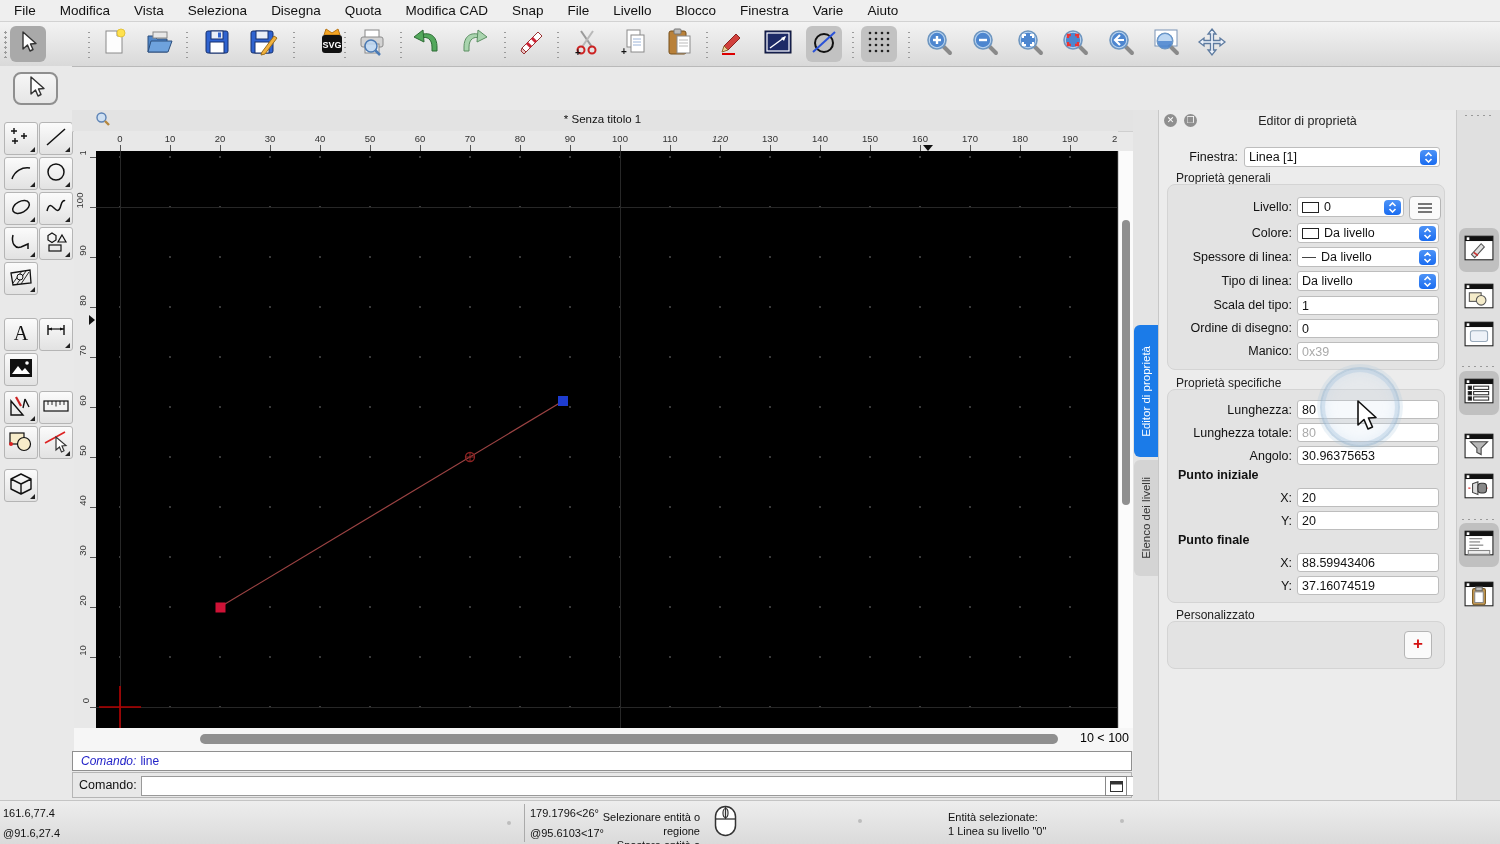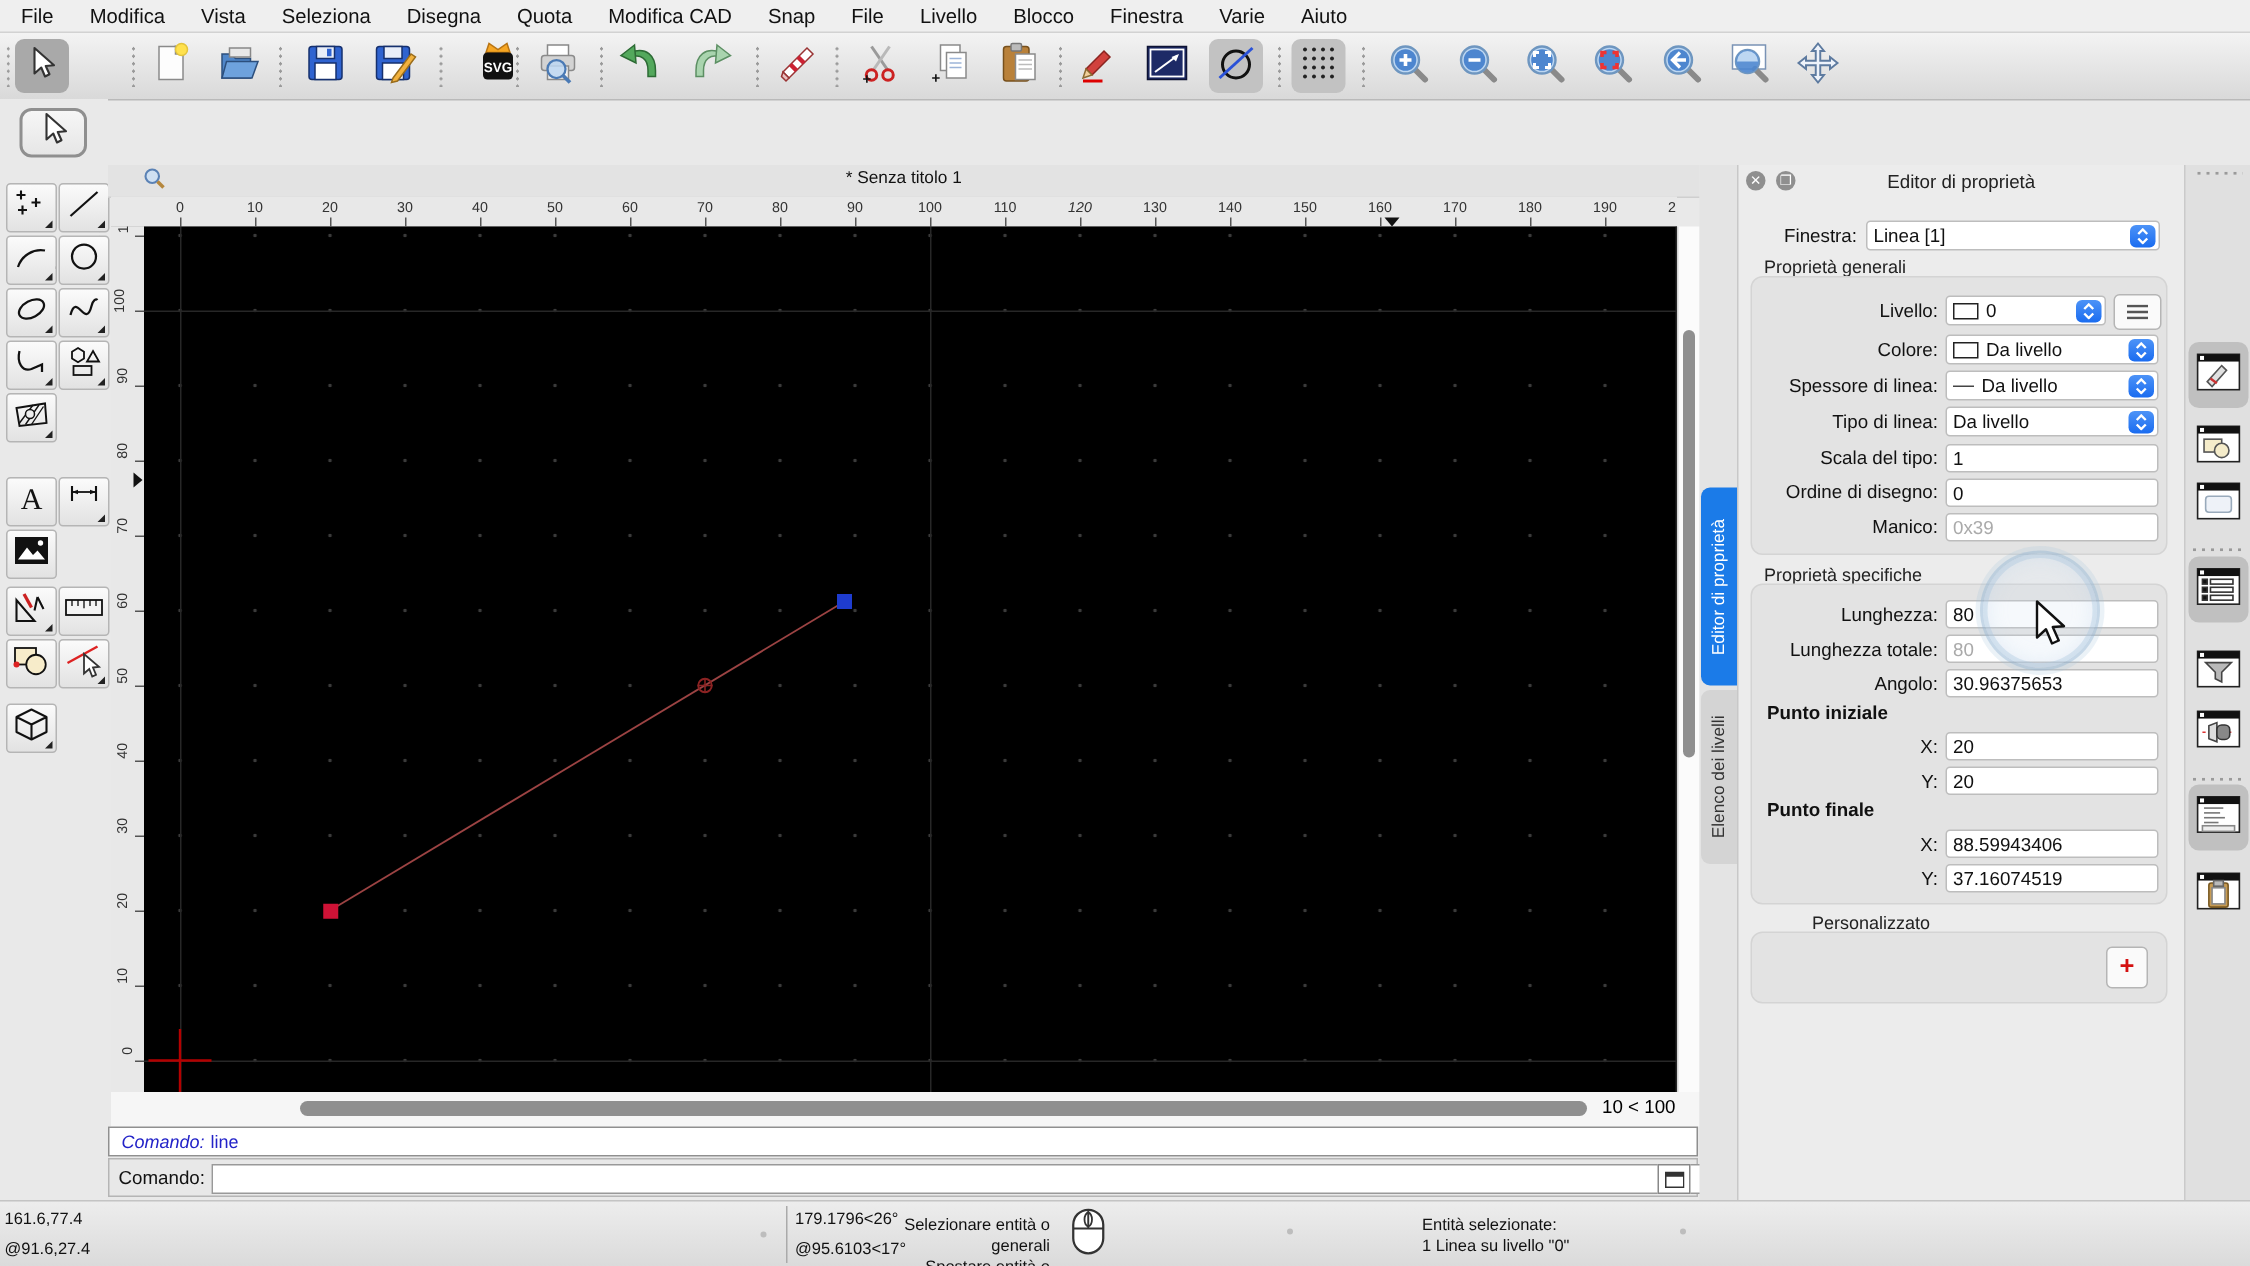--- a/index.html
+++ b/index.html
@@ -50,21 +50,21 @@
                border-bottom:5px solid transparent;border-left:6px solid #111;}
   #canvas{position:absolute;left:96px;top:151px;width:1022px;height:577px;background:#000;
           background-image:radial-gradient(circle,#3a3a3a 1px,transparent 1.4px);
           background-size:50px 50px;background-position:-1px -19px;overflow:hidden;}
   .gridline-v{position:absolute;top:0;width:1px;height:100%;background:#272727;}
   .gridline-h{position:absolute;left:0;height:1px;width:100%;background:#272727;}
   #vscroll{position:absolute;left:1118px;top:151px;width:15px;height:577px;background:#fbfbfb;border-left:1px solid #d5d5d5;box-sizing:border-box;}
   #vthumb{position:absolute;left:3px;top:69px;width:8px;height:285px;background:#8f8f8f;border-radius:4px;}
   #hscroll{position:absolute;left:74px;top:728px;width:1059px;height:23px;background:#f6f6f6;}
   #hthumb{position:absolute;left:126px;top:6px;width:858px;height:10px;background:#8f8f8f;border-radius:5px;}
-  #scroll-info{position:absolute;right:16px;top:3px;font-size:12.5px;color:#000;}
+  #scroll-info{position:absolute;right:4px;top:3px;font-size:12.5px;color:#000;}
   
   #cmd-history{position:absolute;left:72px;top:751px;width:1060px;height:20px;background:#fff;
                border:1px solid #8f8f8f;box-sizing:border-box;font-size:12px;color:#2323c8;
                display:flex;align-items:center;padding-left:8px;}
   #cmd-history .lbl{font-style:italic;margin-right:4px;}
   #cmd-row{position:absolute;left:72px;top:772px;width:1060px;height:26px;background:#e8e8e8;
            border:1px solid #b5b5b5;box-sizing:border-box;}
   #cmd-row .lbl{position:absolute;left:6px;top:5px;font-size:12.5px;color:#111;}
   #cmd-input{position:absolute;left:68px;top:3px;width:1003px;height:18px;background:#fff;
              border:1px solid #999;font-size:12px;padding:0 4px;}
@@ -613,21 +613,21 @@
   </div>
 
   <div id="statusbar">
     <div style="position:absolute;left:3px;top:6px;">161.6,77.4</div>
     <div style="position:absolute;left:3px;top:26px;">@91.6,27.4</div>
     <div class="sb-sep"></div>
     <div style="position:absolute;left:530px;top:6px;">179.1796&lt;26°</div>
     <div style="position:absolute;left:530px;top:26px;">@95.6103&lt;17°</div>
     <div class="sb-dot" style="left:507px;top:20px;"></div>
     <div style="position:absolute;left:574px;top:9px;width:126px;text-align:right;line-height:14px;">
-      <div>Selezionare entità o generali</div>
+      <div>Selezionare entità o regione</div>
       <div>Spostare entità o riferimento</div>
     </div>
     <span style="position:absolute;left:714px;top:4px;">
       <svg width="23" height="32" viewBox="0 0 23 32">
         <rect x="1.5" y="1.5" width="20" height="29" rx="10" fill="#fff" stroke="#333" stroke-width="1.5"></rect>
         <line x1="11.5" y1="1.5" x2="11.5" y2="14" stroke="#333" stroke-width="1.3"></line>
         <line x1="1.5" y1="14" x2="21.5" y2="14" stroke="#333" stroke-width="1.3"></line>
         <ellipse cx="11.5" cy="8" rx="2.5" ry="4.5" fill="none" stroke="#333" stroke-width="1.2"></ellipse>
       </svg>
     </span>
@@ -766,21 +766,21 @@
     <div class="btitle" style="left:19px;top:423px;">Punto finale</div>
     <div class="plabel" style="left:5px;top:446px;">X:</div>
     <div class="pfield" style="left:138px;top:443px;width:142px;height:19px;">
         <span>88.59943406</span>
       </div>
     <div class="plabel" style="left:5px;top:469px;">Y:</div>
     <div class="pfield" style="left:138px;top:466px;width:142px;height:19px;">
         <span>37.16074519</span>
       </div>
 
-    <div class="gtitle" style="left:17px;top:498px;margin-left:32px;">Personalizzato</div>
+    <div class="gtitle" style="left:17px;top:498px;">Personalizzato</div>
     <div class="groupbox" style="left:8px;top:511px;width:276px;height:46px;"></div>
     <div id="add-custom" style="left:245px;top:521px;">+</div>
   </div>
 
   <div id="dockcol">
     <div class="dock-handle"></div>
     <div class="dock-sep" style="top:255px;"></div>
     <div class="dock-sep" style="top:408px;"></div>
   <div class="dock-item hl" style="top: 118px;">
         <span><svg width="30" height="26" viewBox="0 0 28 24">

